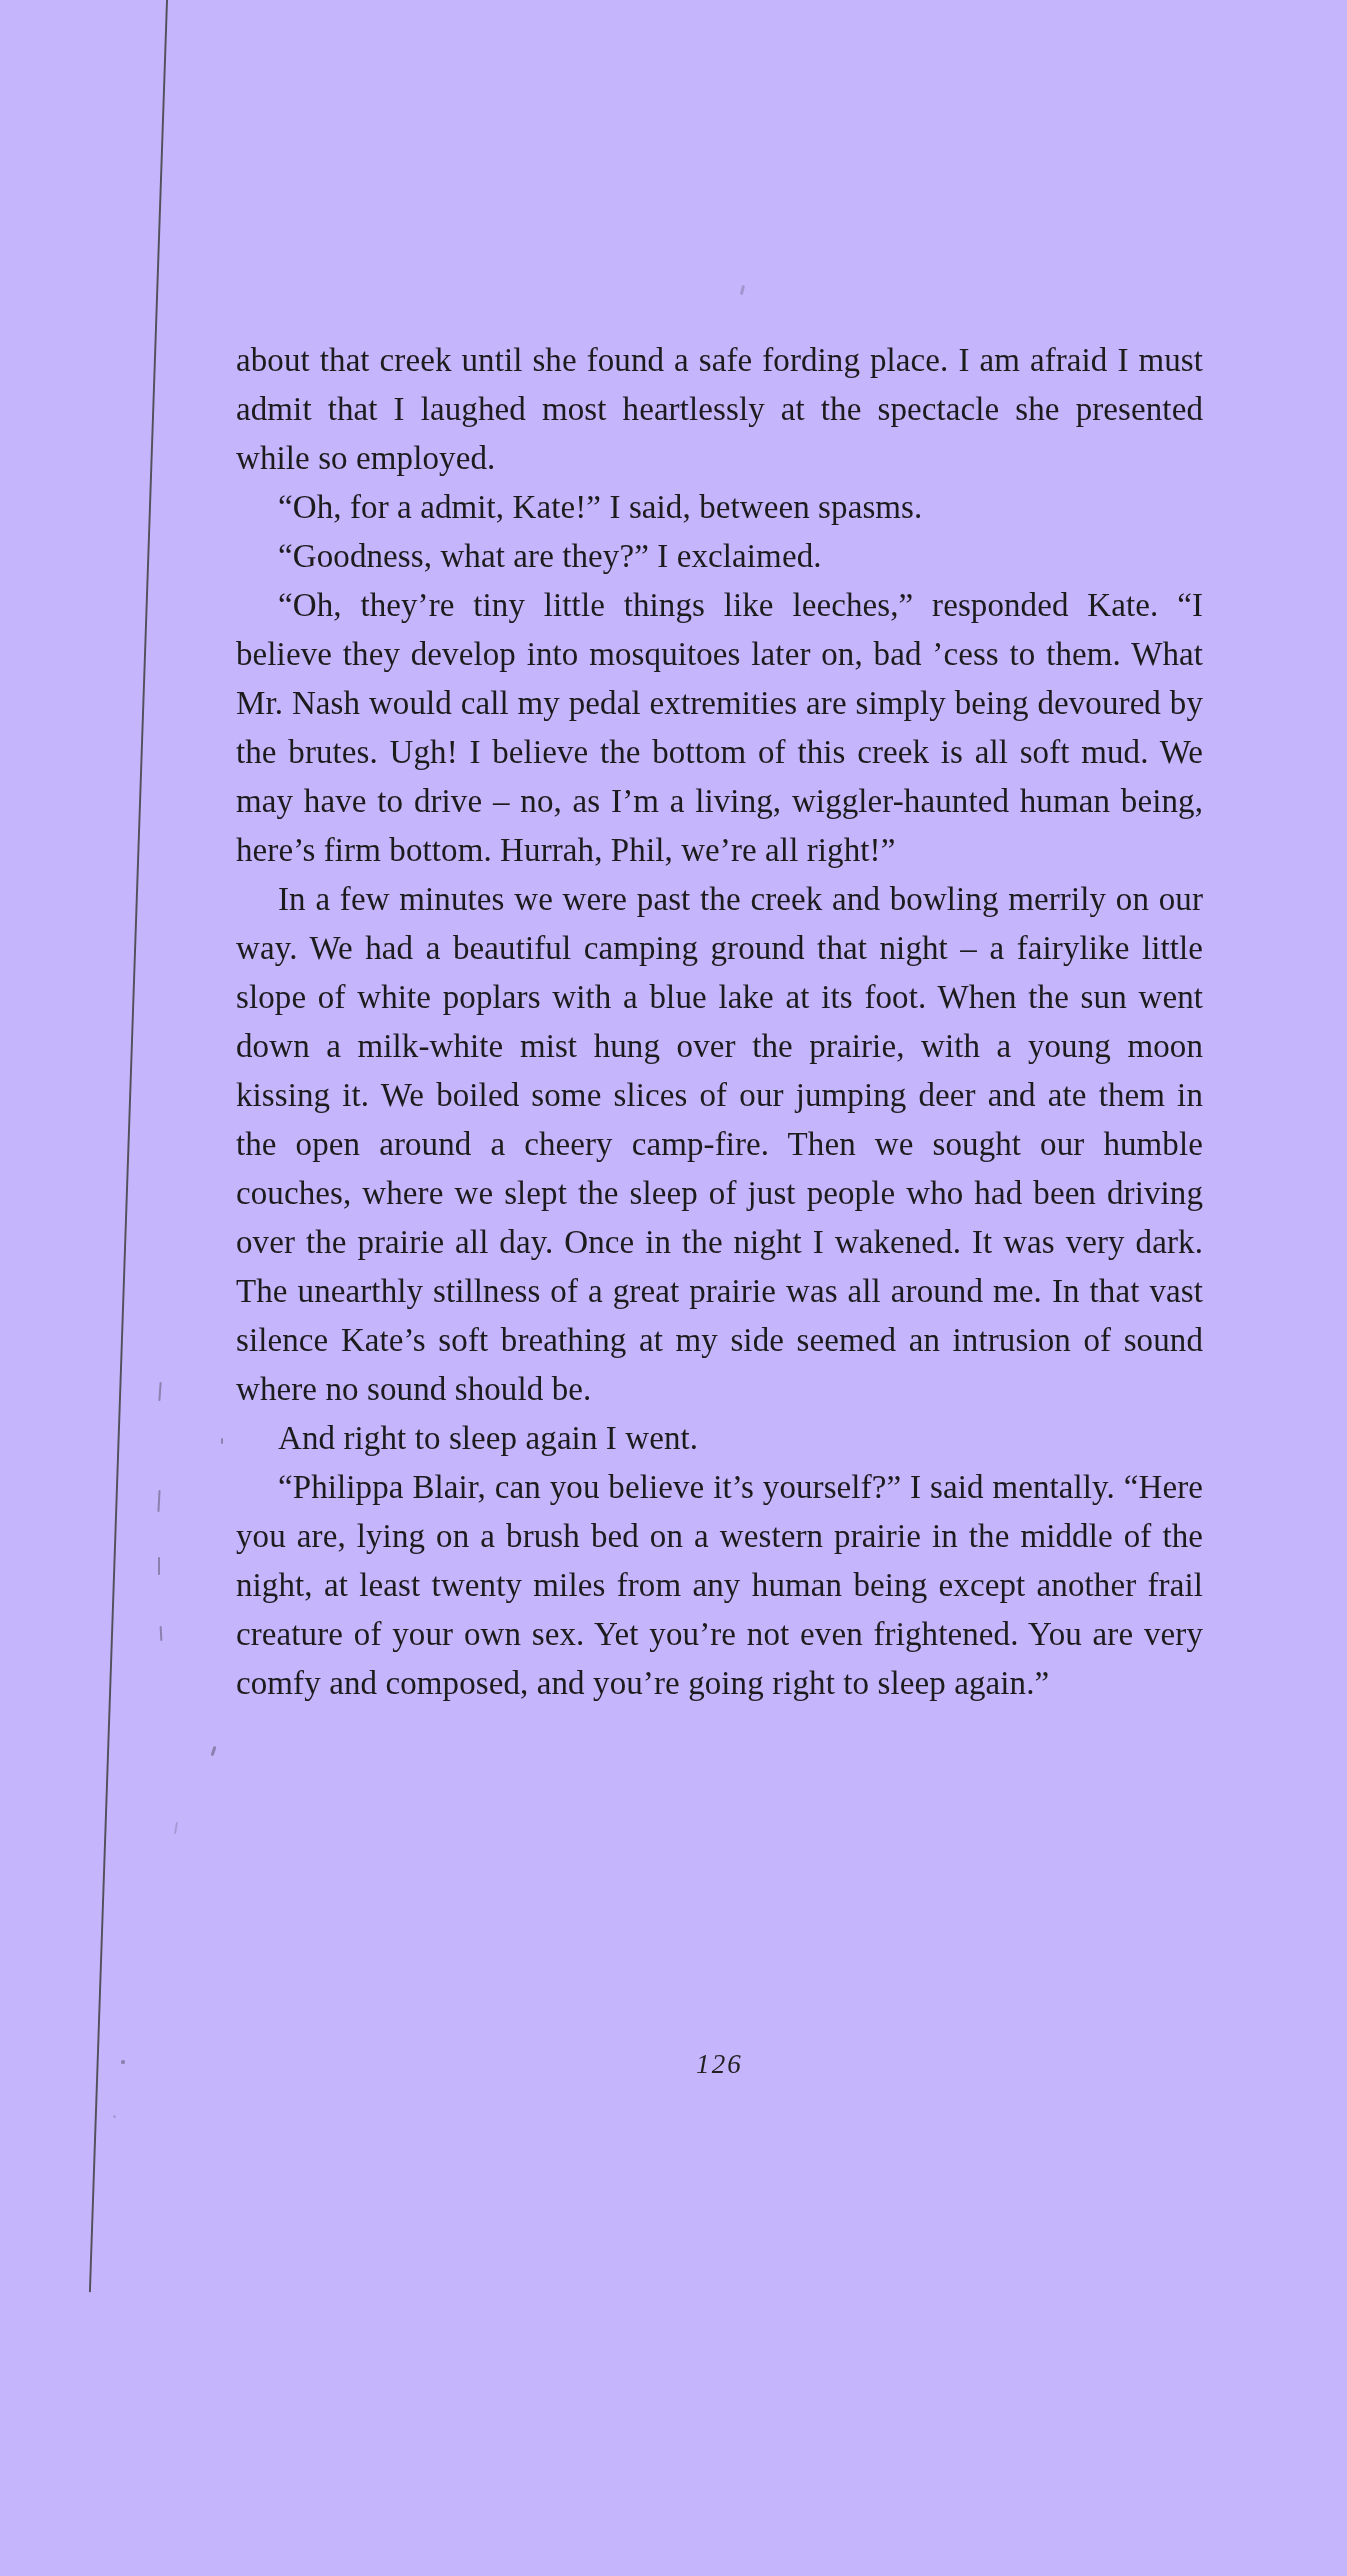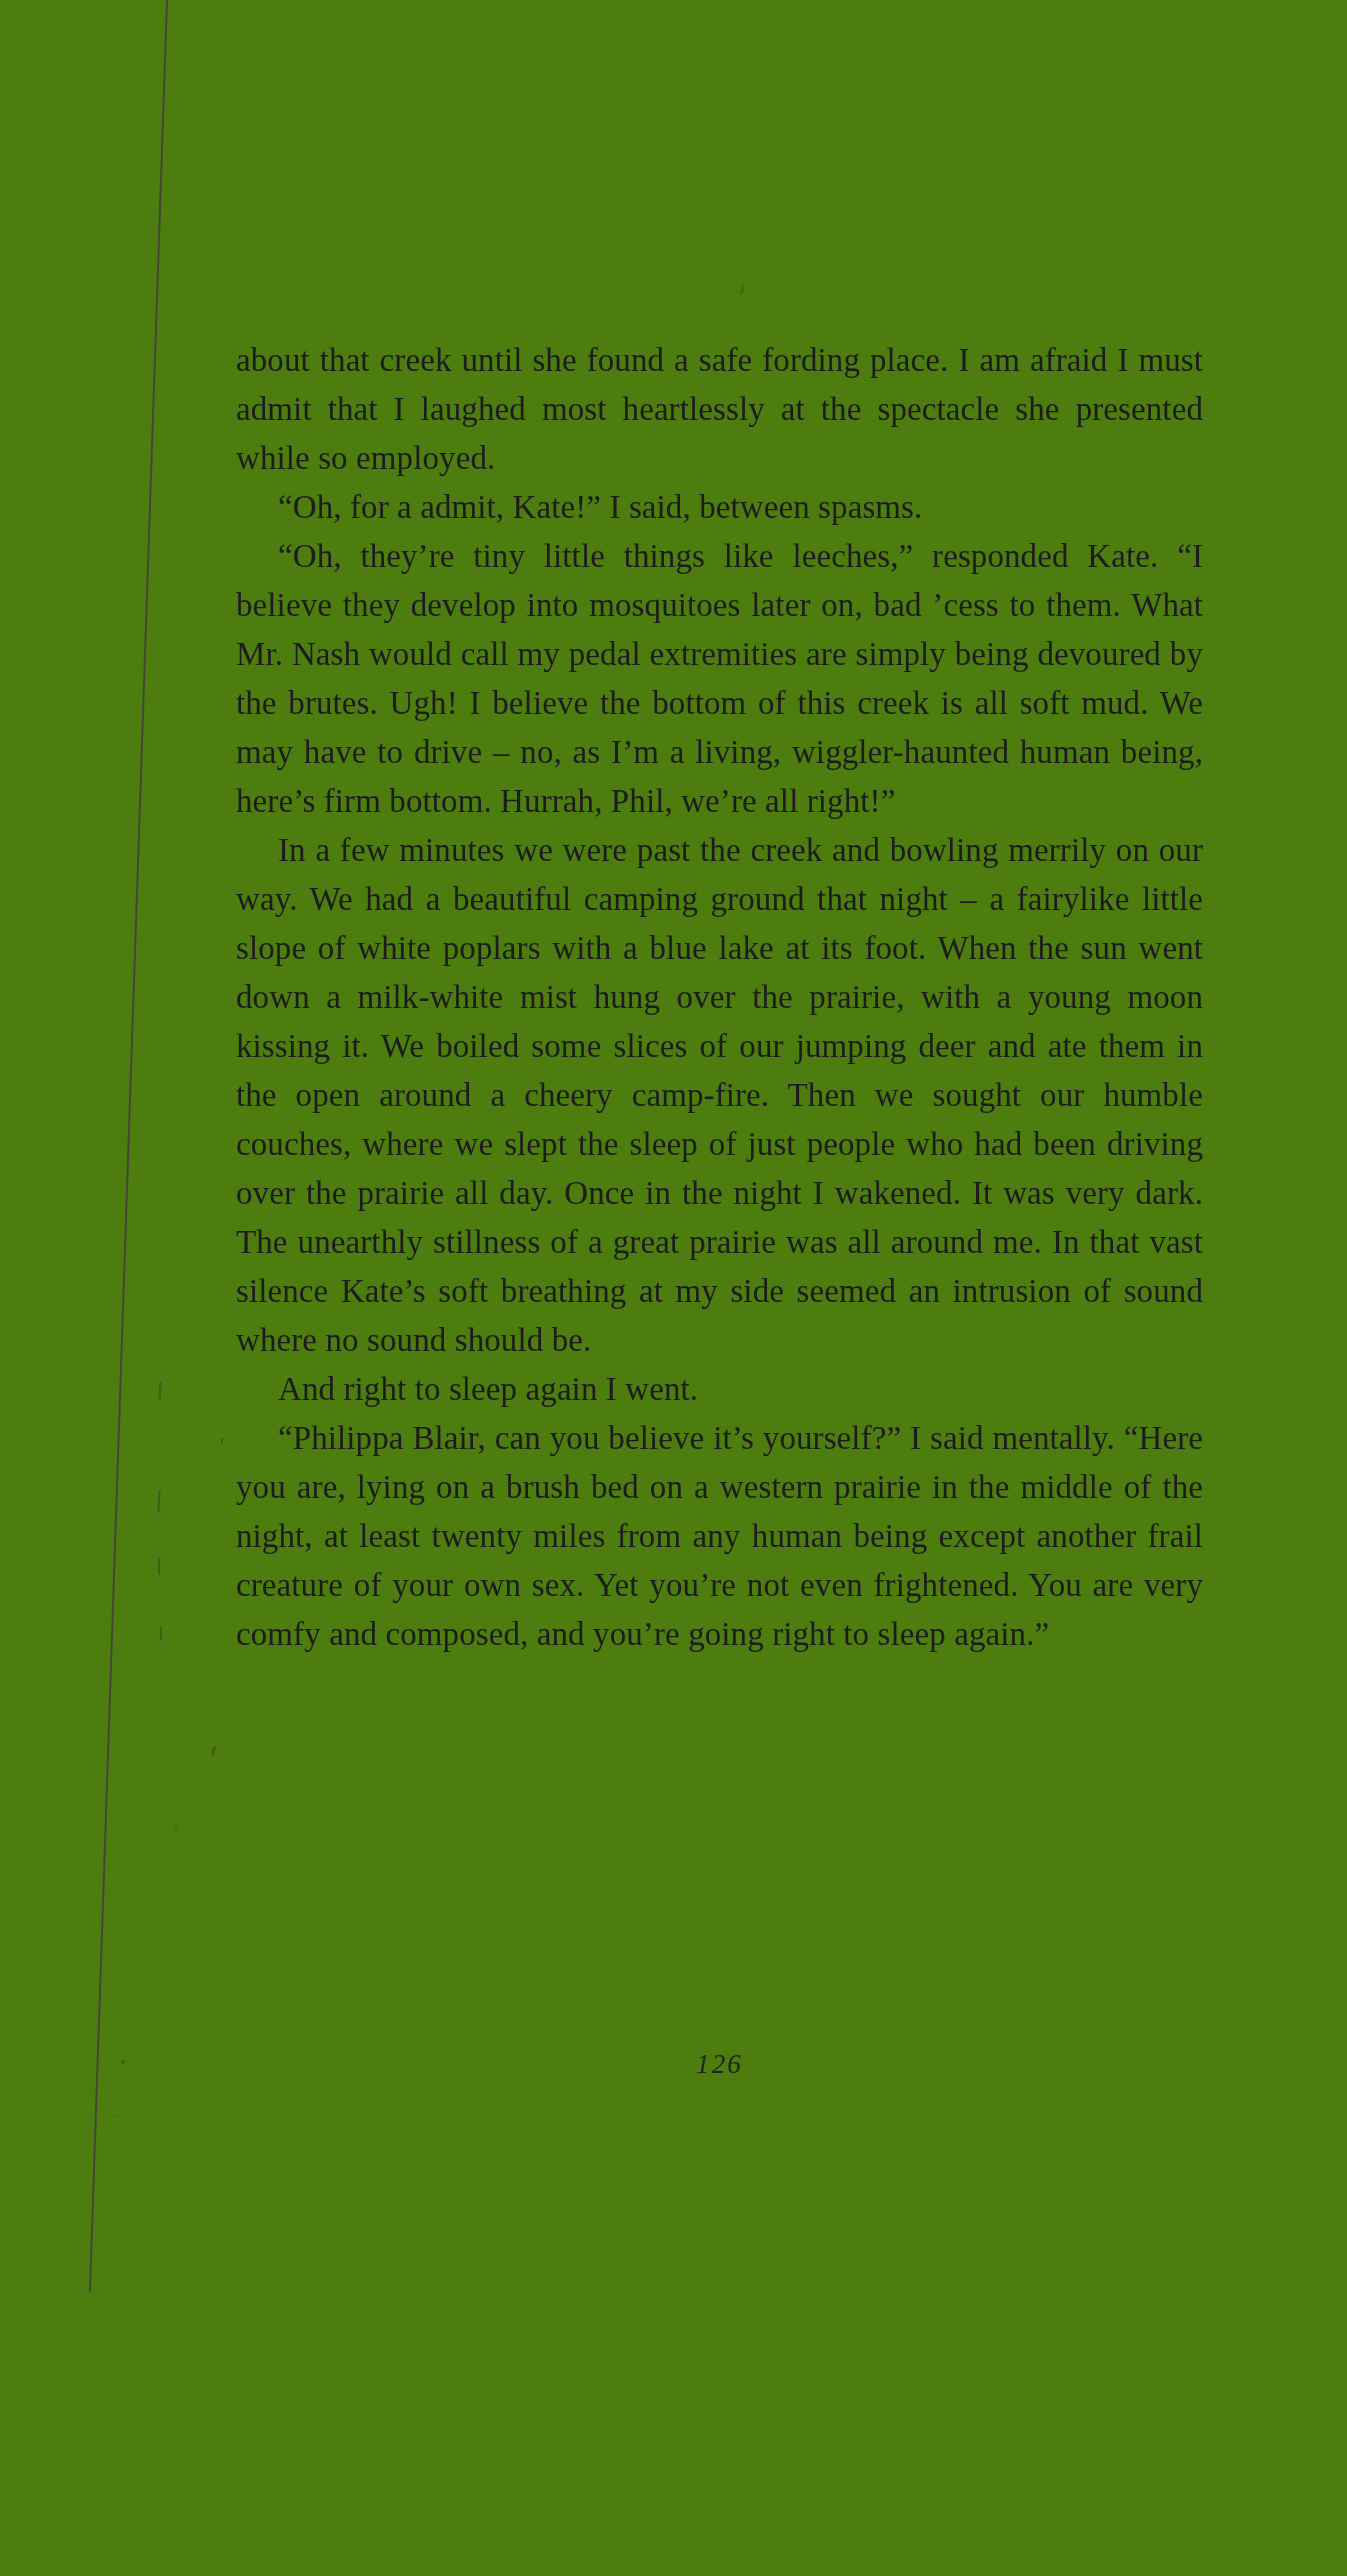--- a/index.html
+++ b/index.html
@@ -9,21 +9,21 @@
     height: 2576px;
     background: #fbfaf6;
     font-family: "Liberation Serif", "DejaVu Serif", serif;
     color: #1c1c1c;
     position: relative;
     overflow: hidden;
   }
   .page {
     position: absolute;
     inset: 0;
-    background: #4d7c0f;
+    background: #c4b5fd;
   }
   .edge-svg {
     position: absolute;
     top: 0;
     left: 0;
     pointer-events: none;
   }
   .text-block {
     position: absolute;
     left: 236px;
@@ -75,20 +75,21 @@
   <div class="artifact" style="left:158px; top:1557px; width:2.2px; height:18px;"></div>
   <div class="artifact" style="left:160px; top:1626px; width:2.2px; height:15px; transform:rotate(-3deg);"></div>
   <div class="artifact" style="left:212px; top:1746px; width:3px; height:10.4px; transform:rotate(18deg);"></div>
   <div class="artifact" style="left:175px; top:1822px; width:2.2px; height:12px; transform:rotate(10deg); opacity:.5;"></div>
   <div class="artifact dot" style="left:121px; top:2060px; width:3.7px; height:3.7px;"></div>
   <div class="artifact dot" style="left:113px; top:2115px; width:3px; height:3px; opacity:.5;"></div>
 
   <div class="text-block">
     <p class="para first">about that creek until she found a safe fording place. I am afraid I must admit that I laughed most heartlessly at the spectacle she presented while so employed.</p>
     <p class="para">“Oh, for a admit, Kate!” I said, between spasms.</p>
+    <p class="para">“Goodness, what are they?” I exclaimed.</p>
     <p class="para">“Oh, they’re tiny little things like leeches,” responded Kate. “I believe they develop into mosquitoes later on, bad ’cess to them. What Mr. Nash would call my pedal extremities are simply being devoured by the brutes. Ugh! I believe the bottom of this creek is all soft mud. We may have to drive – no, as I’m a living, wiggler-haunted human being, here’s firm bottom. Hurrah, Phil, we’re all right!”</p>
     <p class="para">In a few minutes we were past the creek and bowling merrily on our way. We had a beautiful camping ground that night – a fairylike little slope of white poplars with a blue lake at its foot. When the sun went down a milk-white mist hung over the prairie, with a young moon kissing it. We boiled some slices of our jumping deer and ate them in the open around a cheery camp-fire. Then we sought our humble couches, where we slept the sleep of just people who had been driving over the prairie all day. Once in the night I wakened. It was very dark. The unearthly stillness of a great prairie was all around me. In that vast silence Kate’s soft breathing at my side seemed an intrusion of sound where no sound should be.</p>
     <p class="para">And right to sleep again I went.</p>
     <p class="para">“Philippa Blair, can you believe it’s yourself?” I said mentally. “Here you are, lying on a brush bed on a western prairie in the middle of the night, at least twenty miles from any human being except another frail creature of your own sex. Yet you’re not even frightened. You are very comfy and composed, and you’re going right to sleep again.”</p>
   </div>
 
   <div class="page-number">126</div>
 
 </div>
 

